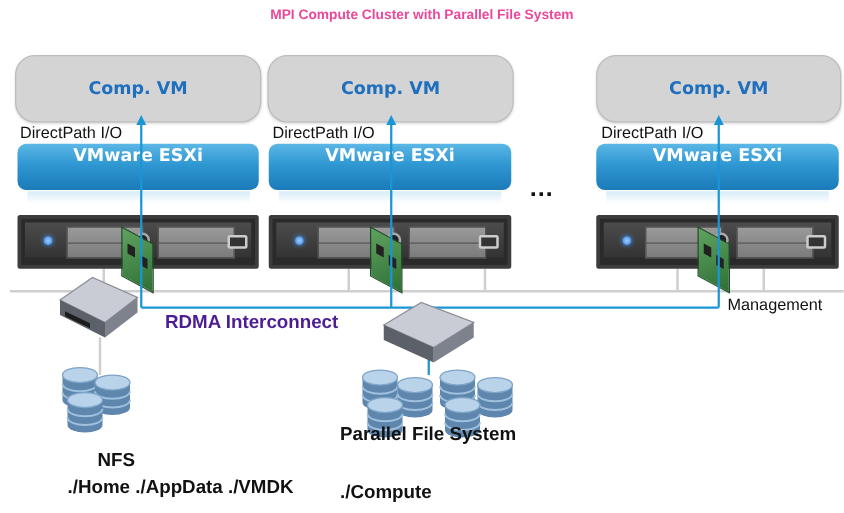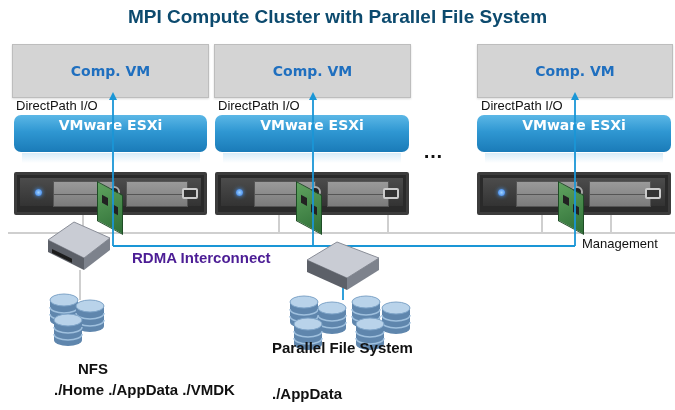--- a/index.html
+++ b/index.html
@@ -1,19 +1,19 @@
 <!DOCTYPE html>
 <html><head>
 <meta charset="utf-8">
 <style>
   html, body { margin:0; padding:0; background:#ffffff; }
   body { width:675px; height:410px; position:relative; overflow:hidden; font-family:"Liberation Sans", sans-serif; }
   .abs { position:absolute; }
-  .title { left:0; top:6px; width:675px; text-align:center; font-weight:bold; font-size:19px; color:#0c4a6e; }
-  .vm { background:#d4d4d4; border:1px solid #bdbdbd; border-radius:0; box-shadow:0 1px 2px rgba(0,0,0,0.15);
+  .title { left:0; top:6px; width:675px; text-align:center; font-weight:bold; font-size:11px; color:#ec4899; }
+  .vm { background:#d4d4d4; border:1px solid #bdbdbd; border-radius:16px; box-shadow:0 1px 2px rgba(0,0,0,0.15);
         display:flex; align-items:center; justify-content:center; color:#1f6fbf; font-weight:bold; font-size:14px;
         font-family:"DejaVu Sans", sans-serif; }
   .dp { font-size:13px; color:#111; }
   .esxi { border-radius:7px; background:linear-gradient(#5bb7e6 0%, #2f97d2 45%, #1a7bb8 100%);
           color:#fff; font-weight:bold; font-size:14px; font-family:"DejaVu Sans", sans-serif;
           display:flex; align-items:flex-start; justify-content:center; padding-top:2px; box-sizing:border-box; }
   .glow { height:10px; background:linear-gradient(#d8ecf8, rgba(255,255,255,0)); }
   .server { background:#2a2a2a; border-radius:2px; box-sizing:border-box; border:3px solid #3c3c3c; }
   .server .inner { position:absolute; left:3px; top:3px; right:3px; bottom:6px; background:linear-gradient(#4c4c4c,#333); }
   .led { width:7px; height:7px; border-radius:50%; background:radial-gradient(#9fd3ff,#2f78e6); box-shadow:0 0 4px #4aa0ff; }
@@ -210,13 +210,13 @@
   </svg>
 
 <div class="abs rdma" style="left:132px; top:249px;">RDMA Interconnect</div>
 <div class="abs mgmt" style="left:582px; top:236px;">
   <div>Management</div>
 </div>
 
 <div class="abs label-big" style="left:78px; top:360px;">NFS</div>
 <div class="abs label-big" style="left:10px; top:381px;margin-left:44px;">./Home ./AppData ./VMDK</div>
 <div class="abs label-big" style="left:272px; top:339px;">Parallel File System</div>
-<div class="abs label-big" style="left:272px; top:385px;">./AppData</div>
+<div class="abs label-big" style="left:272px; top:385px;">./Compute</div>
 
 </body></html>

